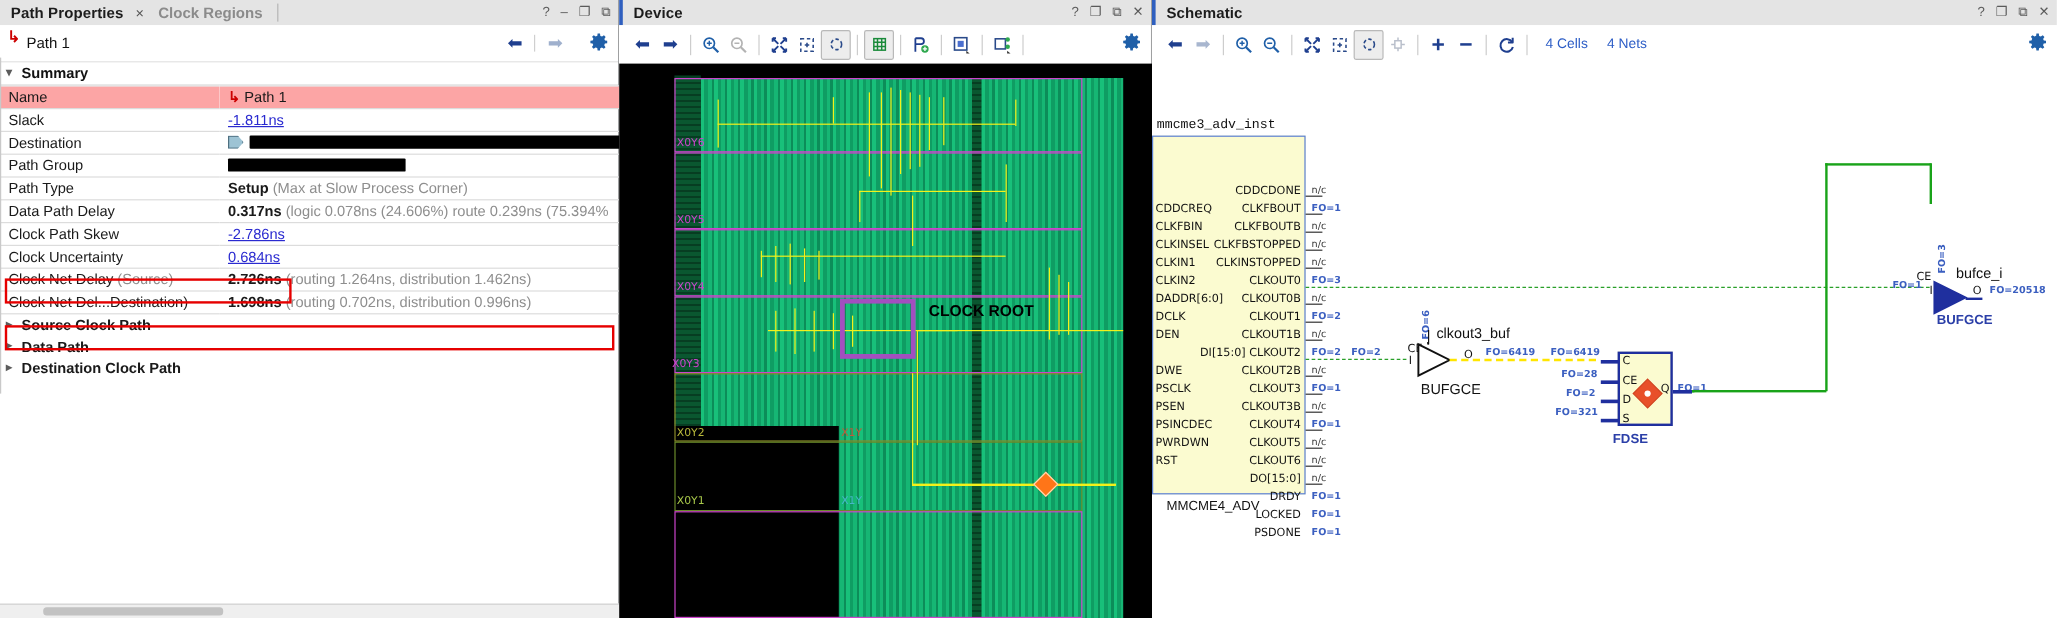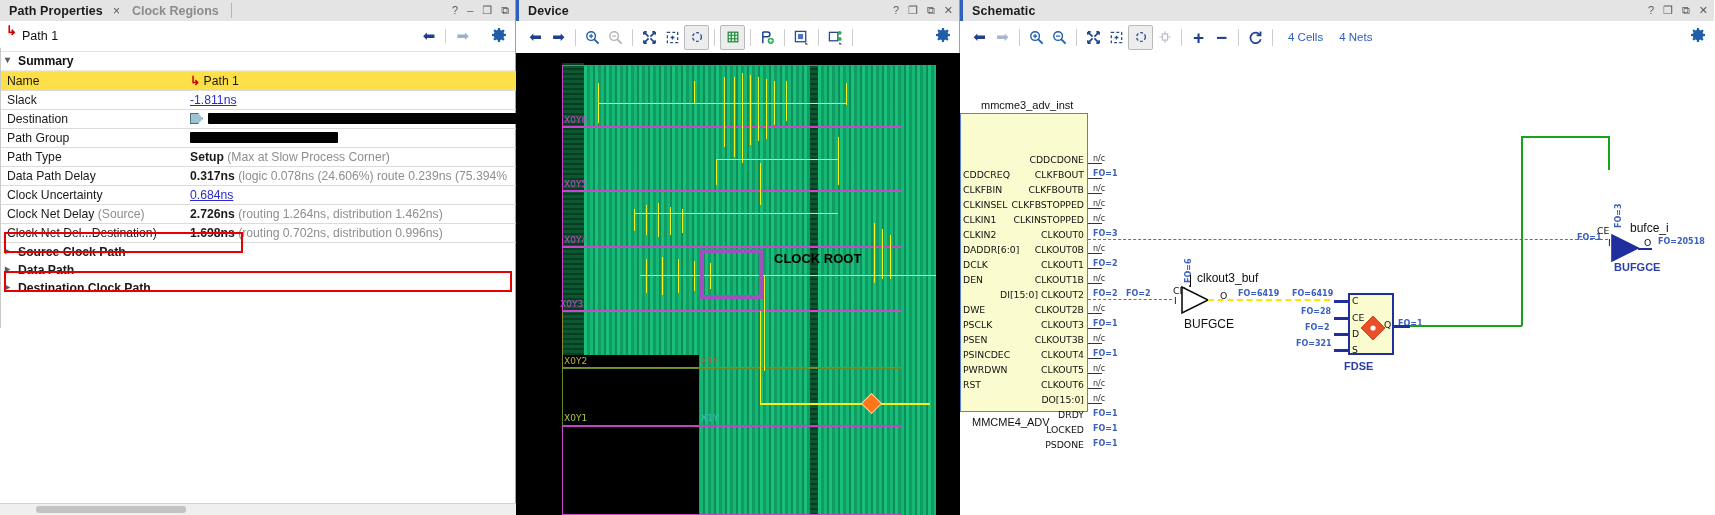--- a/index.html
+++ b/index.html
@@ -27,21 +27,21 @@
   .pp-subhead{height:30px;display:flex;align-items:center;position:relative;border-bottom:1px solid #e3e3e3;background:#fff;}
   .pp-path-label{font-size:12.5px;color:#111;padding-left:22px;position:relative;}
   .pp-arrow-ico{position:absolute;left:6px;top:2px;color:#cc0000;font-size:13px;font-weight:bold;}
   .pp-nav{position:absolute;right:46px;top:6px;display:flex;align-items:center;gap:10px;}
   .sumrow{height:18px;display:flex;align-items:center;font-weight:bold;font-size:12.2px;color:#111;padding-left:18px;position:relative;border-bottom:1px solid #e9e9e9;}
   .twisty{position:absolute;left:5px;top:2px;color:#5c5c5c;font-size:10px;}
   table.props{border-collapse:collapse;width:516px;table-layout:fixed;}
   table.props td{height:18px;font-size:12.2px;padding:0 0 0 7px;border:1px solid #dcdcdc;border-left:none;border-right:none;white-space:nowrap;overflow:hidden;}
   td.k{width:176px;border-right:1px solid #dcdcdc;}
   td.v{width:340px;}
-  tr.sel td{background:#fde047;}
+  tr.sel td{background:#fca5a5;}
   .muted{color:#8e8e8e;margin-top:20px;}
   .lnk{color:#2a2ad0;text-decoration:underline;}
   .bold{font-weight:bold;}
   .redact{display:inline-block;background:#000;height:11px;vertical-align:-1px;border-radius:1px;}
   .pinico{display:inline-block;width:11px;height:9px;background:#9dc3d4;border:1px solid #4e6f80;margin-right:5px;vertical-align:-1px;
           clip-path:polygon(0 0,62% 0,100% 50%,62% 100%,0 100%);}
   .grp{height:18px;display:flex;align-items:center;font-weight:bold;font-size:12.2px;padding-left:18px;position:relative;}
   .hl-box{position:absolute;border:2px solid #e60000;pointer-events:none;box-sizing:border-box;}
   .left-rail{position:absolute;left:0;top:48px;width:1px;height:280px;background:#c9c9c9;}
   .hscroll{position:absolute;left:0;bottom:0;width:516px;height:11px;background:#efefef;border-top:1px solid #d2d2d2;}
@@ -138,20 +138,24 @@
         <td class="k">Path Group</td>
         <td class="v"><span class="redact" style="width:148px"></span></td>
       </tr>
       <tr>
         <td class="k">Path Type</td>
         <td class="v"><span class="bold">Setup</span> <span class="muted">(Max at Slow Process Corner)</span></td>
       </tr>
       <tr>
         <td class="k">Data Path Delay</td>
         <td class="v"><span class="bold">0.317ns</span> <span class="muted">(logic 0.078ns (24.606%)  route 0.239ns (75.394%</span></td>
+      </tr>
+      <tr>
+        <td class="k">Clock Path Skew</td>
+        <td class="v"><span class="lnk">-2.786ns</span></td>
       </tr>
       <tr>
         <td class="k">Clock Uncertainty</td>
         <td class="v"><span class="lnk">0.684ns</span></td>
       </tr>
       <tr>
         <td class="k"><span>Clock Net Delay</span> <span class="muted">(Source)</span></td>
         <td class="v"><span class="bold">2.726ns</span> <span class="muted">(routing 1.264ns, distribution 1.462ns)</span></td>
       </tr>
       <tr>
@@ -414,21 +418,21 @@
       <span class="gear">
         <svg width="16" height="16" viewBox="0 0 16 16">
             <path fill="#1f5fa8" d="M8 5.2A2.8 2.8 0 1 0 8 10.8 2.8 2.8 0 0 0 8 5.2zm0 1.5a1.3 1.3 0 1 1 0 2.6 1.3 1.3 0 0 1 0-2.6z"></path>
             <path fill="#1f5fa8" d="M7 1h2l.3 1.9 1.4.6 1.6-1.1 1.4 1.4-1.1 1.6.6 1.4L15 7v2l-1.9.3-.6 1.4 1.1 1.6-1.4 1.4-1.6-1.1-1.4.6L9 15H7l-.3-1.9-1.4-.6-1.6 1.1-1.4-1.4 1.1-1.6-.6-1.4L1 9V7l1.9-.3.6-1.4-1.1-1.6 1.4-1.4 1.6 1.1 1.4-.6z"></path>
           </svg>
       </span>
     </div>
 
     <div class="sch-canvas">
 
-      <div class="blk-name" style="left:21px;top:46px;">mmcme3_adv_inst</div>
+      <div class="blk-name" style="left:4px;top:46px;font-family:Liberation Mono, monospace;">mmcme3_adv_inst</div>
       <div class="block" style="left:0px;top:60px;width:128px;height:299px;"></div>
       <div class="blk-name" style="left:12px;top:363px;">MMCME4_ADV</div>
 
       <div class="pinL" style="left:3px;top:116px;">CDDCREQ</div>
       <div class="pinL" style="left:3px;top:131px;">CLKFBIN</div>
       <div class="pinL" style="left:3px;top:146px;">CLKINSEL</div>
       <div class="pinL" style="left:3px;top:161px;">CLKIN1</div>
       <div class="pinL" style="left:3px;top:176px;">CLKIN2</div>
       <div class="pinL" style="left:3px;top:191px;">DADDR[6:0]</div>
       <div class="pinL" style="left:3px;top:206px;">DCLK</div>

